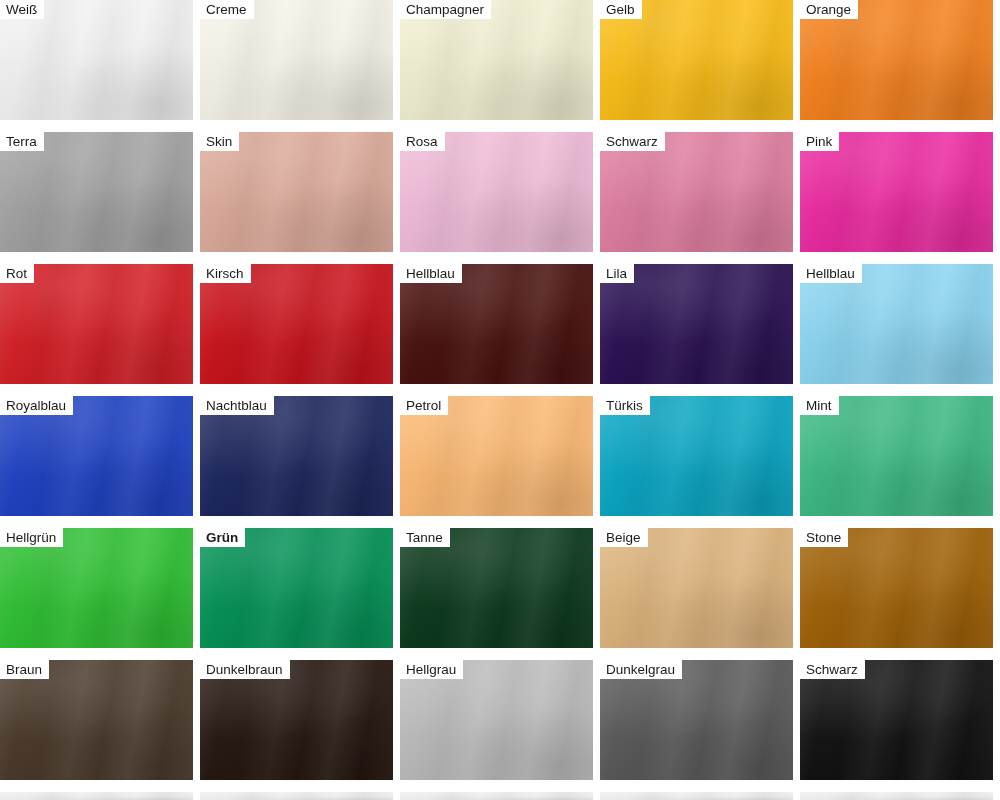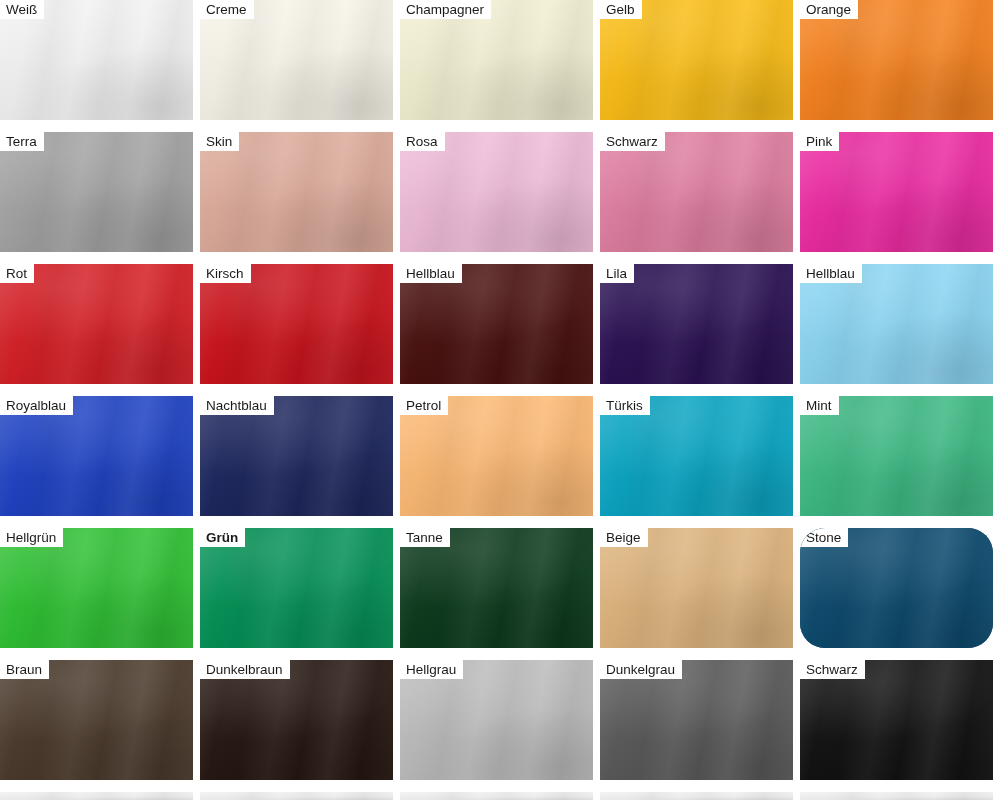--- a/index.html
+++ b/index.html
@@ -171,21 +171,21 @@
       <div class="swatch-label">Grün</div>
     </div>
     <div class="swatch" style="background-color: rgb(12, 58, 29);">
       <div class="swatch-fill"></div>
       <div class="swatch-label">Tanne</div>
     </div>
     <div class="swatch" style="background-color: rgb(222, 180, 125);">
       <div class="swatch-fill"></div>
       <div class="swatch-label">Beige</div>
     </div>
-    <div class="swatch" style="background-color: #0c4a6e; border-radius: 25px;">
+    <div class="swatch" style="background-color: #a16207;">
       <div class="swatch-fill"></div>
       <div class="swatch-label">Stone</div>
     </div>
     <div class="swatch" style="background-color: rgb(75, 58, 44);">
       <div class="swatch-fill"></div>
       <div class="swatch-label">Braun</div>
     </div>
     <div class="swatch" style="background-color: rgb(38, 23, 17);">
       <div class="swatch-fill"></div>
       <div class="swatch-label">Dunkelbraun</div>

